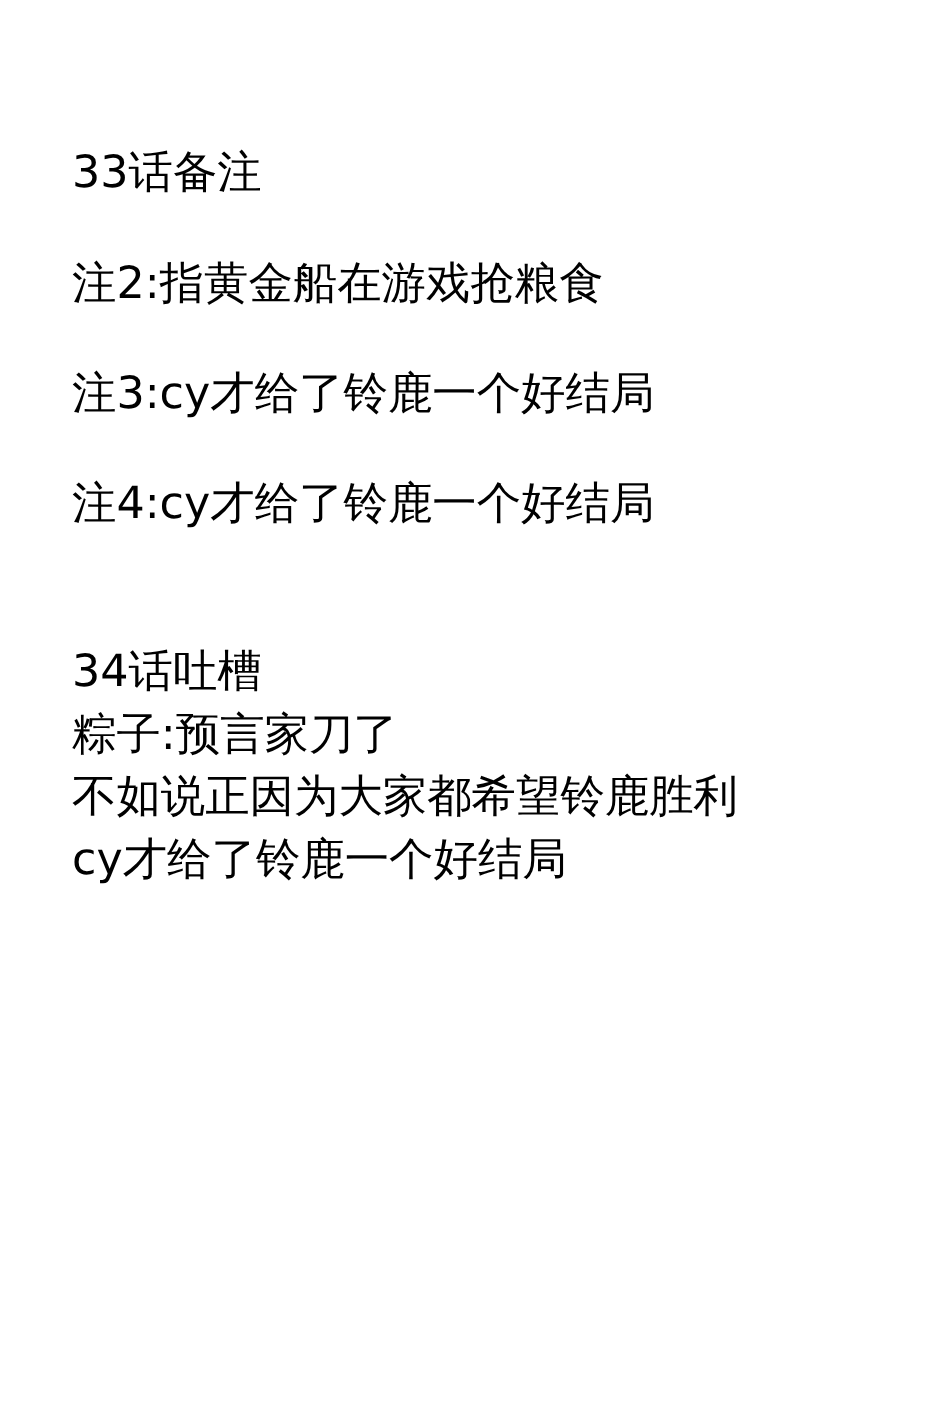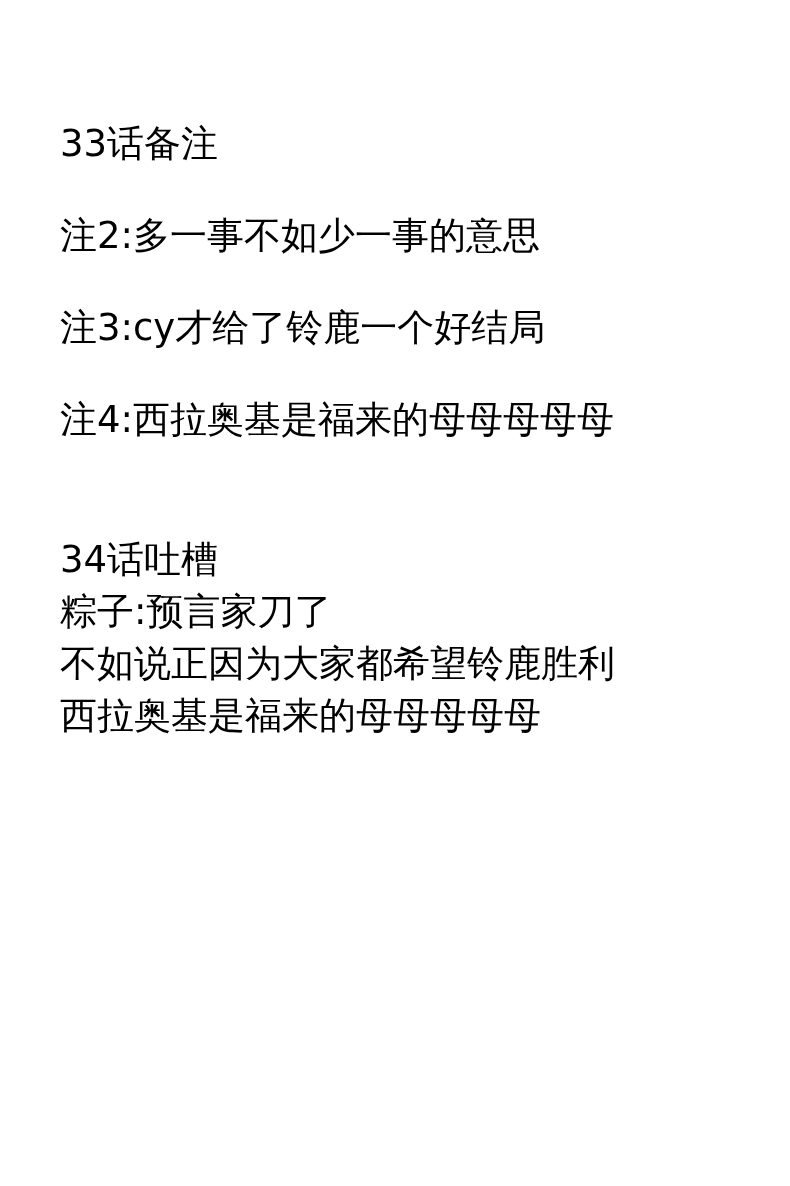--- a/index.html
+++ b/index.html
@@ -41,31 +41,31 @@
 <body>
 
 <div class="page">
 
   <div class="para">
     <div class="line">33话备注</div>
   </div>
 
 
   <div class="para">
-    <div class="line">注2:多一事不如少一事的意思</div>
+    <div class="line">注2:指黄金船在游戏抢粮食</div>
   </div>
 
   <div class="para">
     <div class="line">注3:cy才给了铃鹿一个好结局</div>
   </div>
 
   <div class="para">
-    <div class="line">注4:西拉奥基是福来的母母母母母</div>
+    <div class="line">注4:cy才给了铃鹿一个好结局</div>
   </div>
 
   <div class="para extra-gap">
     <div class="line">34话吐槽</div>
     <div class="line">粽子:预言家刀了</div>
     <div class="line">不如说正因为大家都希望铃鹿胜利</div>
-    <div class="line">西拉奥基是福来的母母母母母</div>
+    <div class="line">cy才给了铃鹿一个好结局</div>
   </div>
 
 </div>
 
 </body></html>

